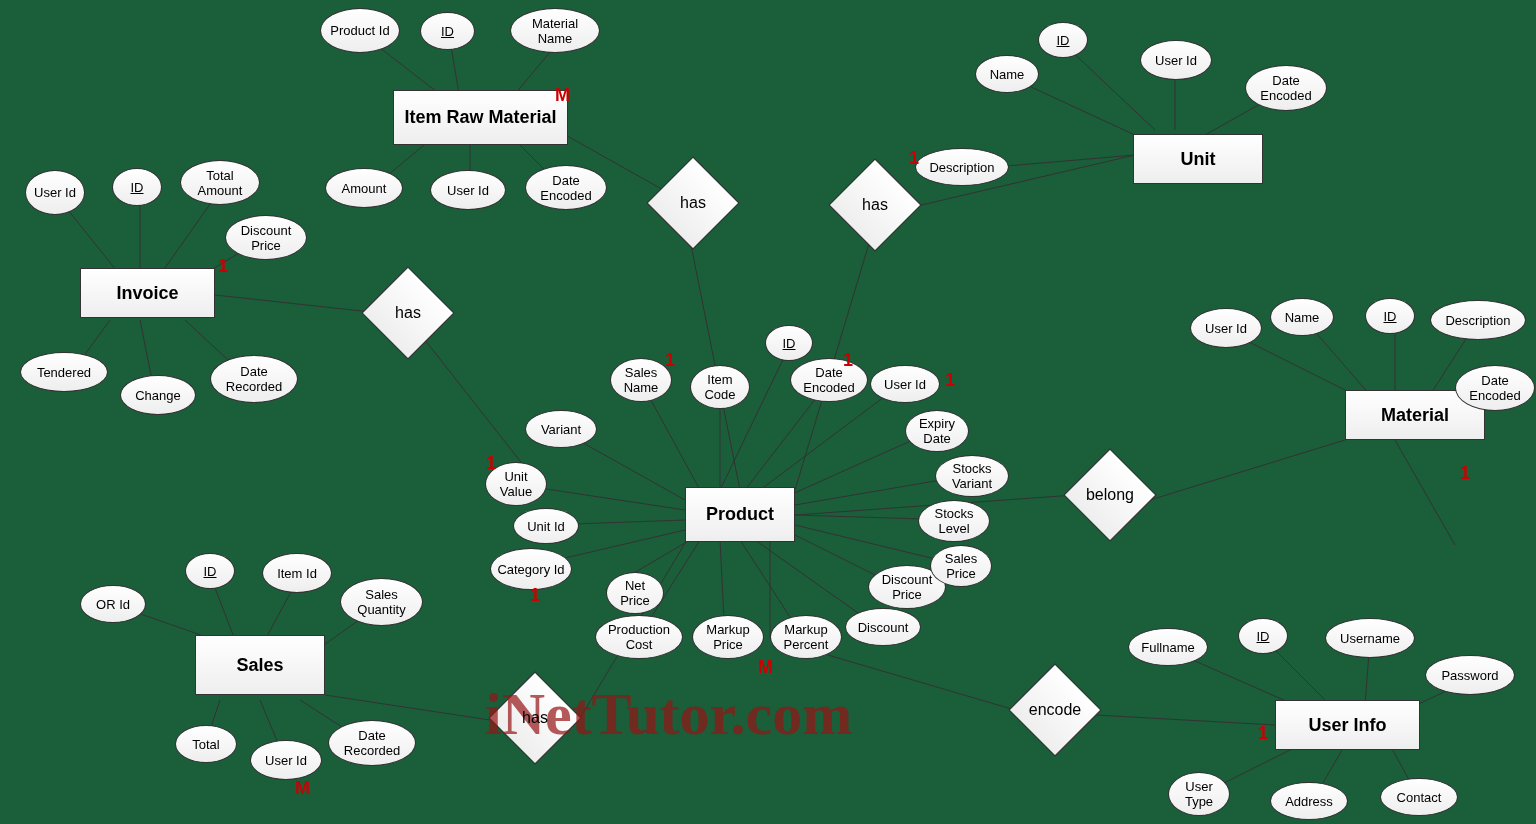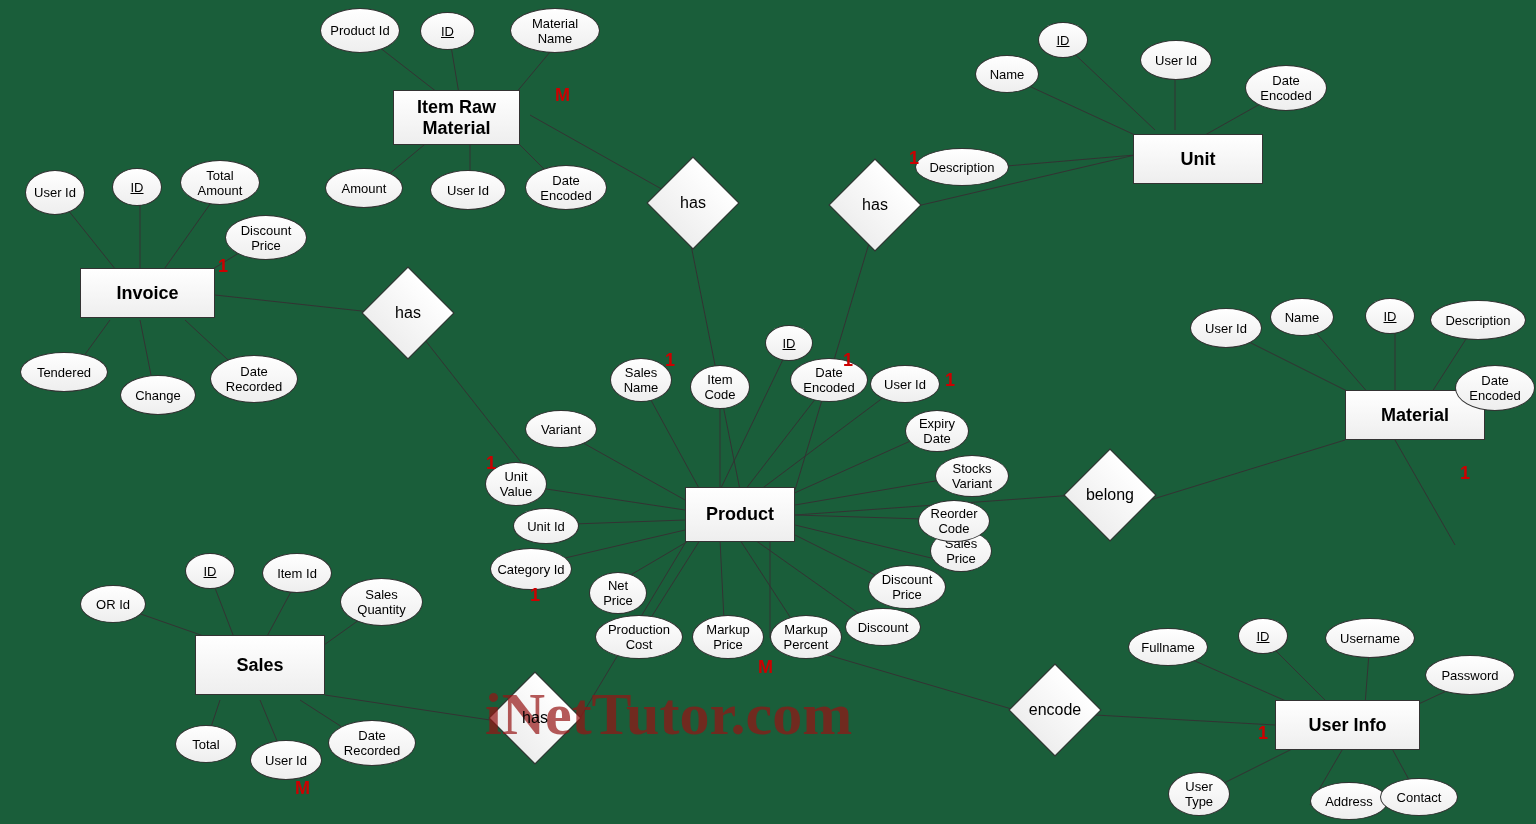--- a/index.html
+++ b/index.html
@@ -84,21 +84,21 @@
   <line x1="795" y1="515" x2="1075" y2="495"></line>
     <line x1="1150" y1="500" x2="1345" y2="440"></line>
     <line x1="1395" y1="440" x2="1455" y2="545"></line>
   <line x1="770" y1="540" x2="770" y2="638"></line>
     <line x1="770" y1="638" x2="1015" y2="710"></line>
     <line x1="1095" y1="715" x2="1275" y2="725"></line>
   <line x1="325" y1="695" x2="490" y2="720"></line>
     <line x1="580" y1="718" x2="687" y2="540"></line>
 </svg>
 
-<div class="ent" style="left:393px;top:90px;width:127px;height:55px">
+<div class="ent" style="left:393px;top:90px;width:175px;height:55px">
     <span>Item Raw Material</span>
   </div>
 <div class="ent" style="left:80px;top:268px;width:135px;height:50px">
     <span>Invoice</span>
   </div>
 <div class="ent" style="left:1133px;top:134px;width:130px;height:50px">
     <span>Unit</span>
   </div>
 <div class="ent" style="left:1345px;top:390px;width:140px;height:50px">
     <span>Material</span>
@@ -231,43 +231,43 @@
   </div>
 <div class="attr" style="left:485px;top:462px;width:62px;height:44px">
     <span>Unit Value</span>
   </div>
 <div class="attr" style="left:513px;top:508px;width:66px;height:36px">
     <span>Unit Id</span>
   </div>
 <div class="attr" style="left:490px;top:548px;width:82px;height:42px">
     <span>Category Id</span>
   </div>
-<div class="attr" style="left:589px;top:572px;width:58px;height:42px">
+<div class="attr" style="left:606px;top:572px;width:58px;height:42px">
     <span>Net Price</span>
   </div>
 <div class="attr" style="left:595px;top:615px;width:88px;height:44px">
     <span>Production Cost</span>
   </div>
 <div class="attr" style="left:692px;top:615px;width:72px;height:44px">
     <span>Markup Price</span>
   </div>
 <div class="attr" style="left:770px;top:615px;width:72px;height:44px">
     <span>Markup Percent</span>
   </div>
 <div class="attr" style="left:845px;top:608px;width:76px;height:38px">
     <span>Discount</span>
   </div>
 <div class="attr" style="left:868px;top:565px;width:78px;height:44px">
     <span>Discount Price</span>
   </div>
-<div class="attr" style="left:930px;top:530px;width:62px;height:42px">
+<div class="attr" style="left:930px;top:545px;width:62px;height:42px">
     <span>Sales Price</span>
   </div>
 <div class="attr" style="left:918px;top:500px;width:72px;height:42px">
-    <span>Reorder Code</span>
+    <span>Stocks Level</span>
   </div>
 <div class="attr" style="left:935px;top:455px;width:74px;height:42px">
     <span>Stocks Variant</span>
   </div>
 <div class="attr" style="left:905px;top:410px;width:64px;height:42px">
     <span>Expiry Date</span>
   </div>
 
 <div class="attr" style="left:185px;top:553px;width:50px;height:36px">
     <span class="key">ID</span>
@@ -299,21 +299,21 @@
   </div>
 <div class="attr" style="left:1325px;top:618px;width:90px;height:40px">
     <span>Username</span>
   </div>
 <div class="attr" style="left:1425px;top:655px;width:90px;height:40px">
     <span>Password</span>
   </div>
 <div class="attr" style="left:1168px;top:772px;width:62px;height:44px">
     <span>User Type</span>
   </div>
-<div class="attr" style="left:1310px;top:782px;width:78px;height:38px">
+<div class="attr" style="left:1270px;top:782px;width:78px;height:38px">
     <span>Address</span>
   </div>
 <div class="attr" style="left:1380px;top:778px;width:78px;height:38px">
     <span>Contact</span>
   </div>
 
 <div class="card" style="left:555px;top:85px">M</div>
 <div class="card" style="left:218px;top:256px">1</div>
 <div class="card" style="left:909px;top:148px">1</div>
 <div class="card" style="left:665px;top:350px">1</div>

